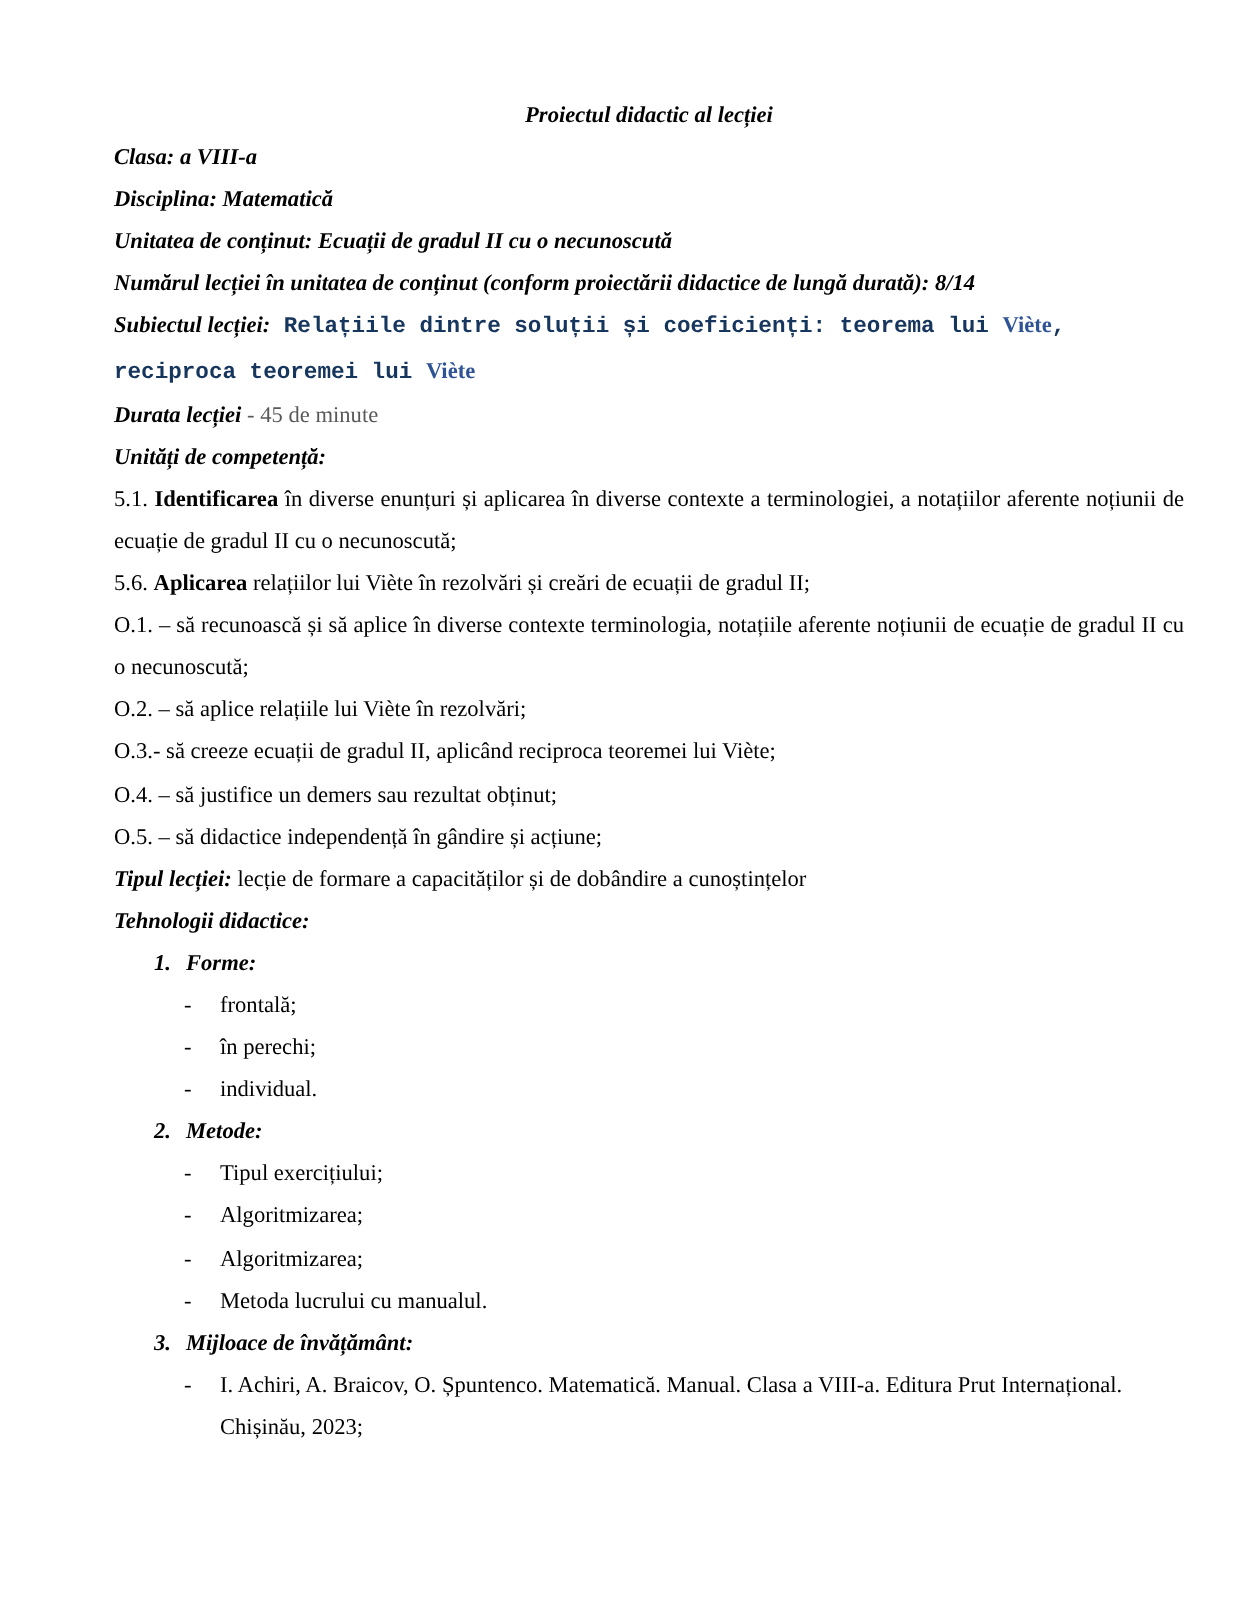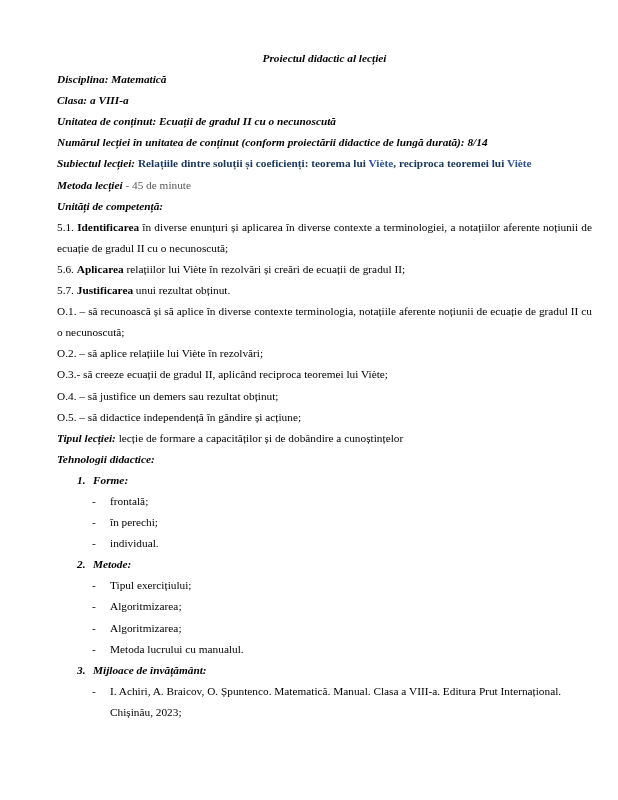--- a/index.html
+++ b/index.html
@@ -12,55 +12,54 @@
     font-family: "Liberation Serif", "DejaVu Serif", serif;
     font-size: 11.3px;
     color: #000000;
     overflow: hidden;
   }
   .line { margin: 0; line-height: 21.1px; }
   .center { text-align: center; }
   .justify { text-align: justify; }
   .bi { font-weight: bold; font-style: italic; }
   .b  { font-weight: bold; }
-  .navy { color: #17365D; }
+  .navy { color: #17365D; font-family: Liberation Mono, monospace; }
   .blue { color: #2F5496; }
   .gray { color: #595959; text-align: right; }
   .num-item { display: flex; }
   .num-item .num { flex: 0 0 16px; margin-left: 20px; }
   .dash-item { display: flex; }
   .dash-item .dash { flex: 0 0 18px; margin-left: 35px; }
   .dash-item .dash-text { flex: 1; }
 </style>
 </head>
 <body>
 
 <div class="page">
 
   <p class="line center"><span class="bi">Proiectul didactic al lecției</span></p>
 
+  <p class="line"><span class="bi">Clasa: a VIII-a</span></p>
+
   <p class="line"><span class="bi">Disciplina: Matematică</span></p>
-
-  <p class="line"><span class="bi">Clasa: a VIII-a</span></p>
 
   <p class="line"><span class="bi">Unitatea de conținut: Ecuații de gradul II cu o necunoscută</span></p>
 
   <p class="line"><span class="bi">Numărul lecției în unitatea de conținut (conform proiectării didactice de lungă durată): 8/14</span></p>
 
   <p class="line"><span class="bi">Subiectul lecției:</span><span class="b navy"> Relațiile dintre soluții și coeficienți: teorema lui </span><span class="b blue">Viète</span><span class="b navy">, reciproca teoremei lui </span><span class="b blue">Viète</span></p>
 
-  <p class="line"><span class="bi">Metoda lecției</span><span class="gray"> - 45 de minute</span></p>
+  <p class="line"><span class="bi">Durata lecției</span><span class="gray"> - 45 de minute</span></p>
 
   <p class="line"><span class="bi">Unități de competență:</span></p>
 
   <p class="line justify"><span>5.1. </span><span class="b">Identificarea</span><span> în diverse enunțuri și aplicarea în diverse contexte a terminologiei, a notațiilor aferente noțiunii de ecuație de gradul II cu o necunoscută;</span></p>
 
   <p class="line justify"><span>5.6. </span><span class="b">Aplicarea</span><span> relațiilor lui Viète în rezolvări și creări de ecuații de gradul II;</span></p>
 
-  <p class="line justify"><span>5.7. </span><span class="b">Justificarea</span><span> unui rezultat obținut.</span></p>
 
 
   <p class="line justify"><span>O.1. – să recunoască și să aplice în diverse contexte terminologia, notațiile aferente noțiunii de ecuație de gradul II cu o necunoscută;</span></p>
   <p class="line justify"><span>O.2. – să aplice relațiile lui Viète în rezolvări;</span></p>
   <p class="line justify"><span>O.3.- să creeze ecuații de gradul II, aplicând reciproca teoremei lui Viète;</span></p>
   <p class="line justify"><span>O.4. – să justifice un demers sau rezultat obținut;</span></p>
   <p class="line justify"><span>O.5. – să didactice independență în gândire și acțiune;</span></p>
 
   <p class="line"><span class="bi">Tipul lecției:</span><span> lecție de formare a capacităților și de dobândire a cunoștințelor</span></p>
 

